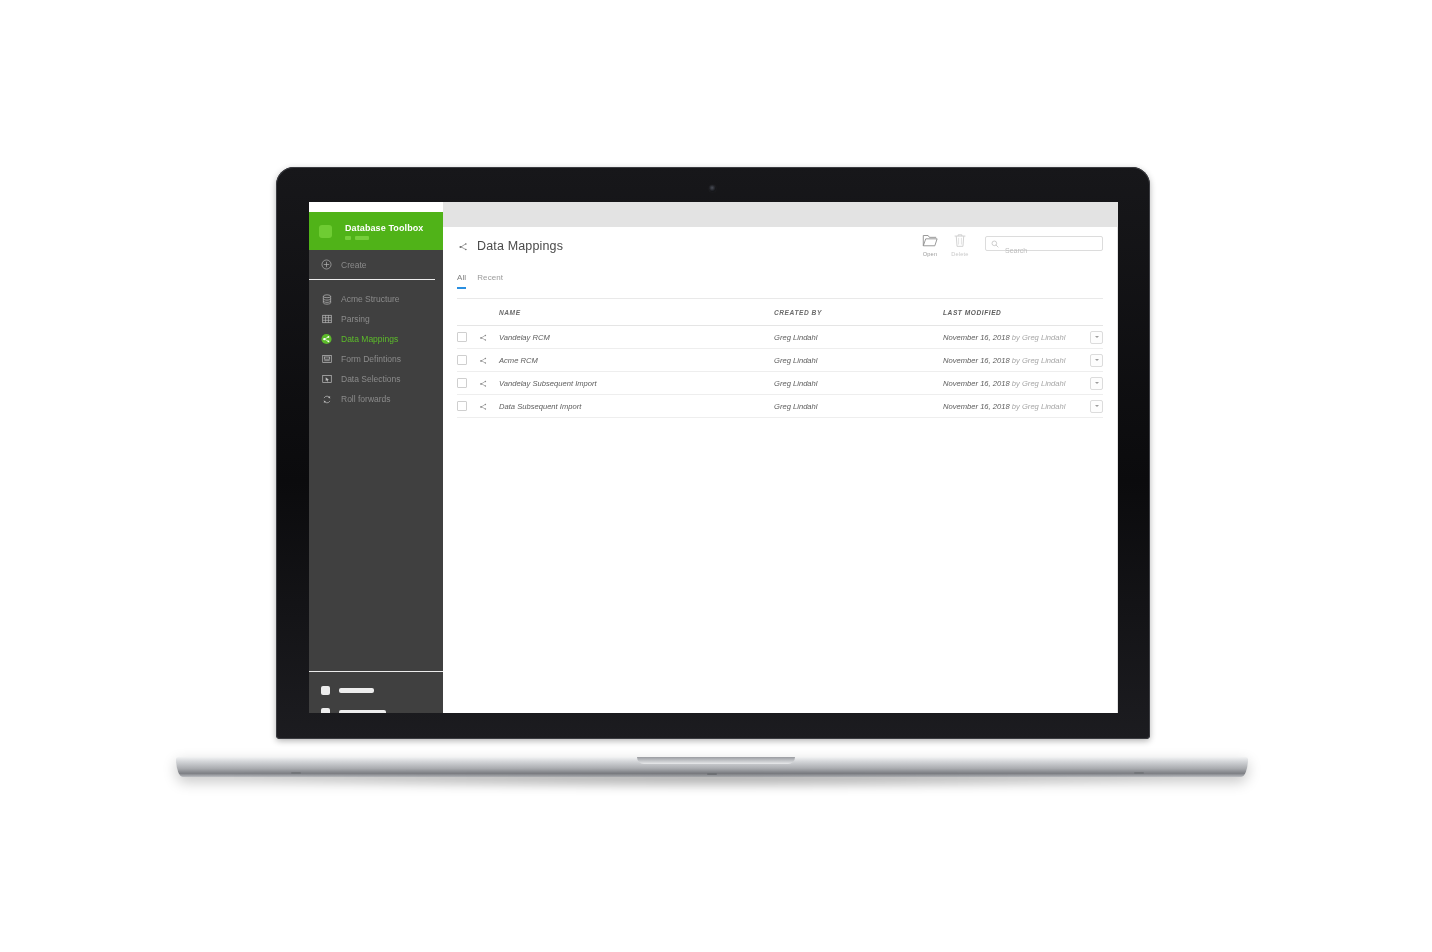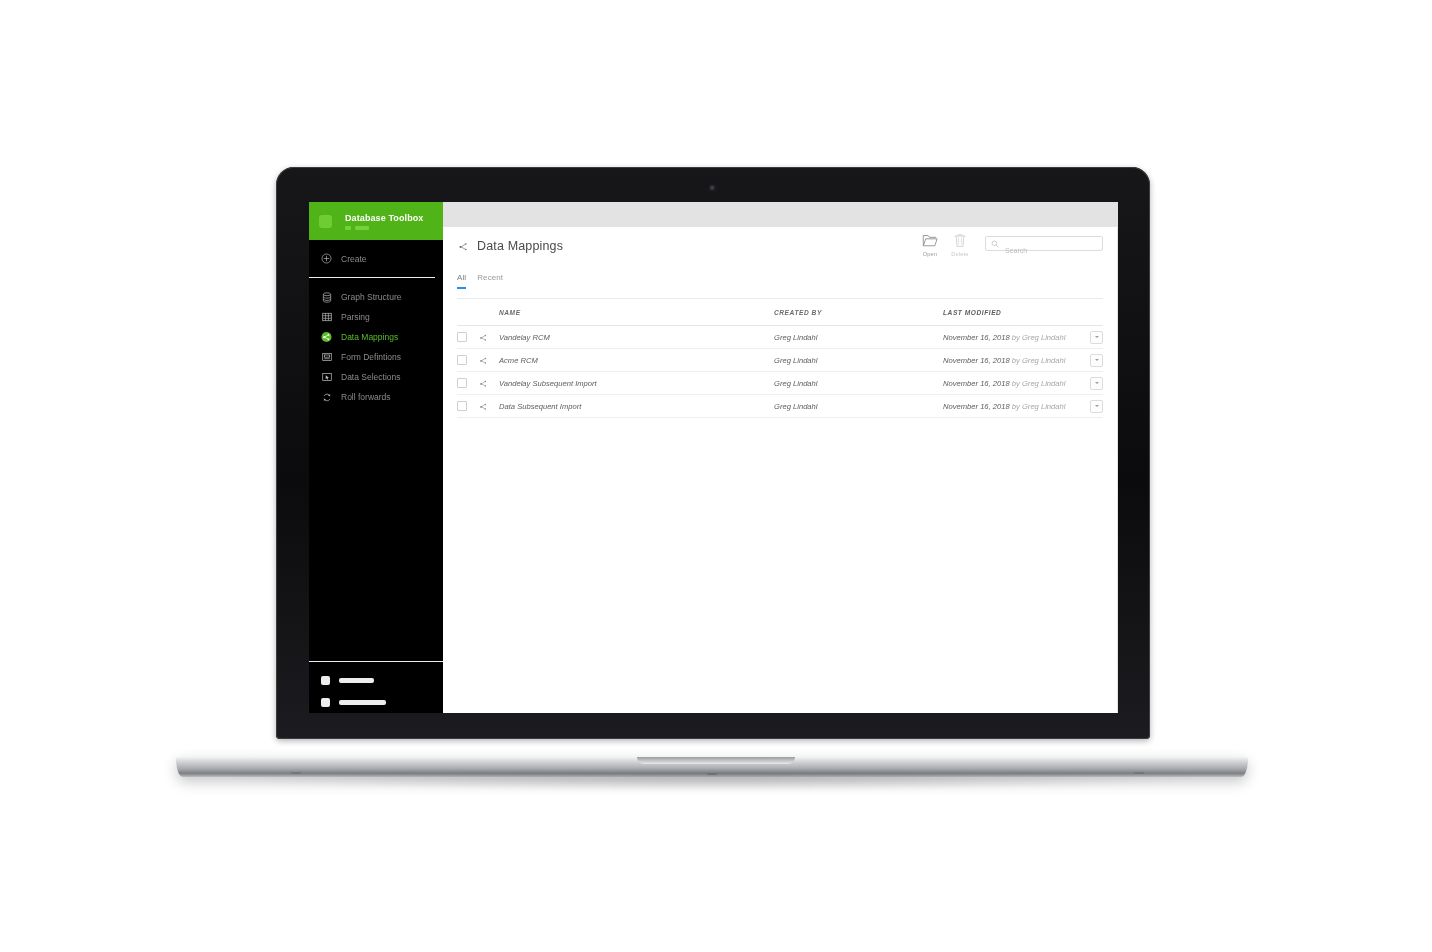--- a/index.html
+++ b/index.html
@@ -133,24 +133,24 @@
     top: 0;
     width: 675px;
     height: 25px;
     background: #e3e3e3;
     border-bottom: 1px solid #d2d2d2;
   }
 
   
   .sidebar {
     position: absolute;
-    left: 0; top: 0;
+    left: 0; top: 10px;
     width: 134px;
     height: 511px;
-    background: #000000;
+    background: #404040;
     border-right: 1px solid #e2e2e2;
   }
   .brand {
     height: 38px;
     background: #50b318;
     display: flex;
     align-items: center;
     padding-left: 10px;
     box-sizing: border-box;
   }
@@ -169,21 +169,21 @@
     font-size: 9px;
     font-weight: bold;
     letter-spacing: .1px;
     line-height: 10px;
   }
   .brand-bars { display: flex; gap: 4px; align-items: center; }
   .brand-bar-sm { width: 6px; height: 4px; background: #76cf3b; border-radius: 1px; }
   .brand-bar-lg { width: 14px; height: 4px; background: #76cf3b; border-radius: 1px; }
 
   .create-row {
-    height: 38px;
+    height: 30px;
     display: flex;
     align-items: center;
     padding-left: 12px;
     box-sizing: border-box;
     border-bottom: 1px solid #ededed;
     margin: 0 8px 0 0;
   }
   .create-row .ic { margin-right: 9px; }
   .create-label { font-size: 8.5px; color: #8b8b8b; }
 
@@ -416,21 +416,21 @@
 
         <div class="nav-item">
           <span class="ic">
             <svg width="10" height="11" viewBox="0 0 14 16">
               <ellipse cx="7" cy="3.3" rx="5.3" ry="2.1" fill="none" stroke="#bcbcbc" stroke-width="1"></ellipse>
               <path d="M1.7 3.3v9.4c0 1.16 2.37 2.1 5.3 2.1s5.3-.94 5.3-2.1V3.3" fill="none" stroke="#bcbcbc" stroke-width="1"></path>
               <path d="M1.7 6.8c0 1.16 2.37 2.1 5.3 2.1s5.3-.94 5.3-2.1" fill="none" stroke="#bcbcbc" stroke-width="1"></path>
               <path d="M1.7 10.1c0 1.16 2.37 2.1 5.3 2.1s5.3-.94 5.3-2.1" fill="none" stroke="#bcbcbc" stroke-width="1"></path>
             </svg>
           </span>
-          <span class="nav-label">Graph Structure</span>
+          <span class="nav-label">Acme Structure</span>
         </div>
 
         <div class="nav-item">
           <span class="ic">
             <svg width="10" height="10" viewBox="0 0 14 14">
               <rect x="1" y="1.8" width="12" height="10.4" fill="none" stroke="#bcbcbc" stroke-width="1"></rect>
               <path d="M1 5.2h12M1 8.8h12M5 1.8v10.4M9 1.8v10.4" stroke="#bcbcbc" stroke-width="0.9"></path>
             </svg>
           </span>
           <span class="nav-label">Parsing</span>

